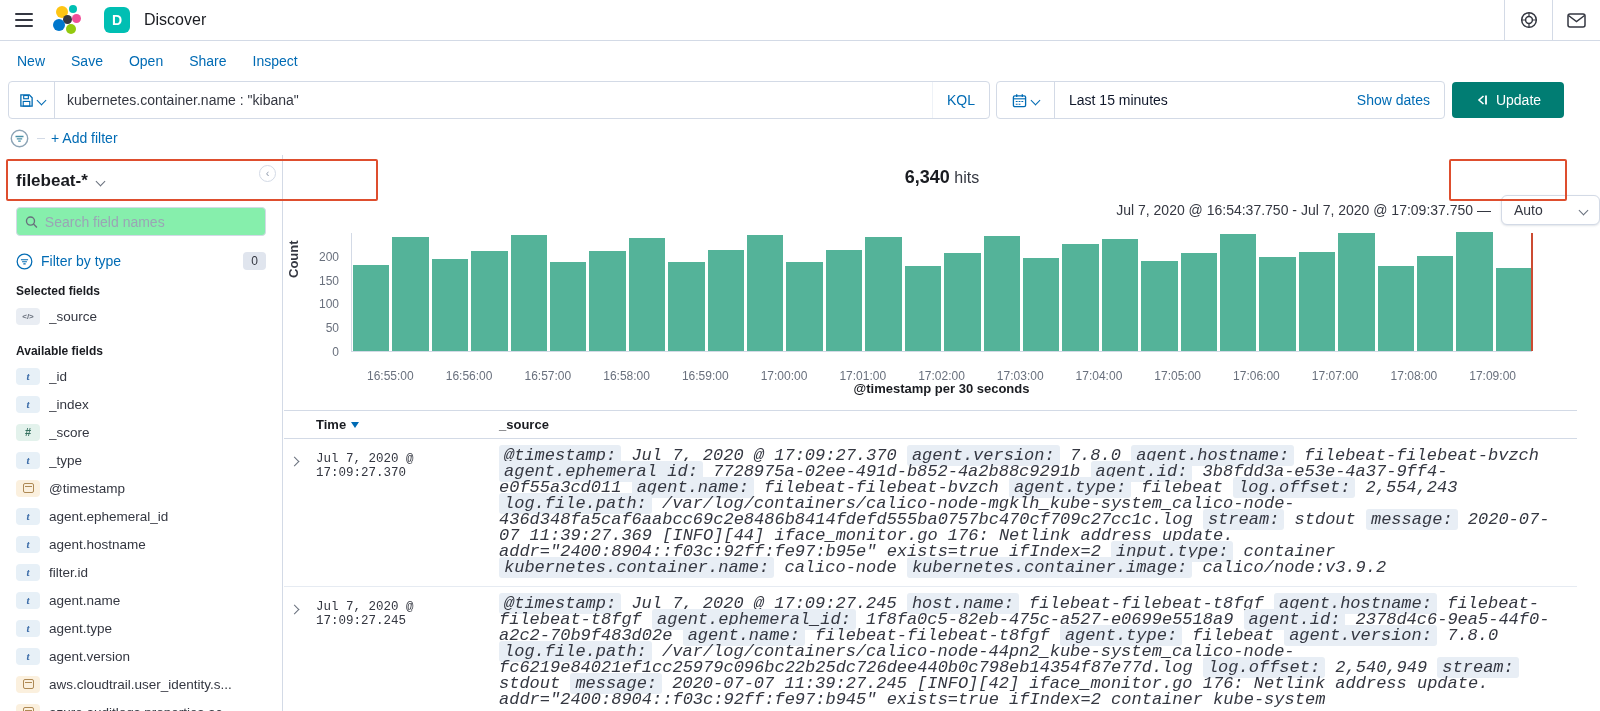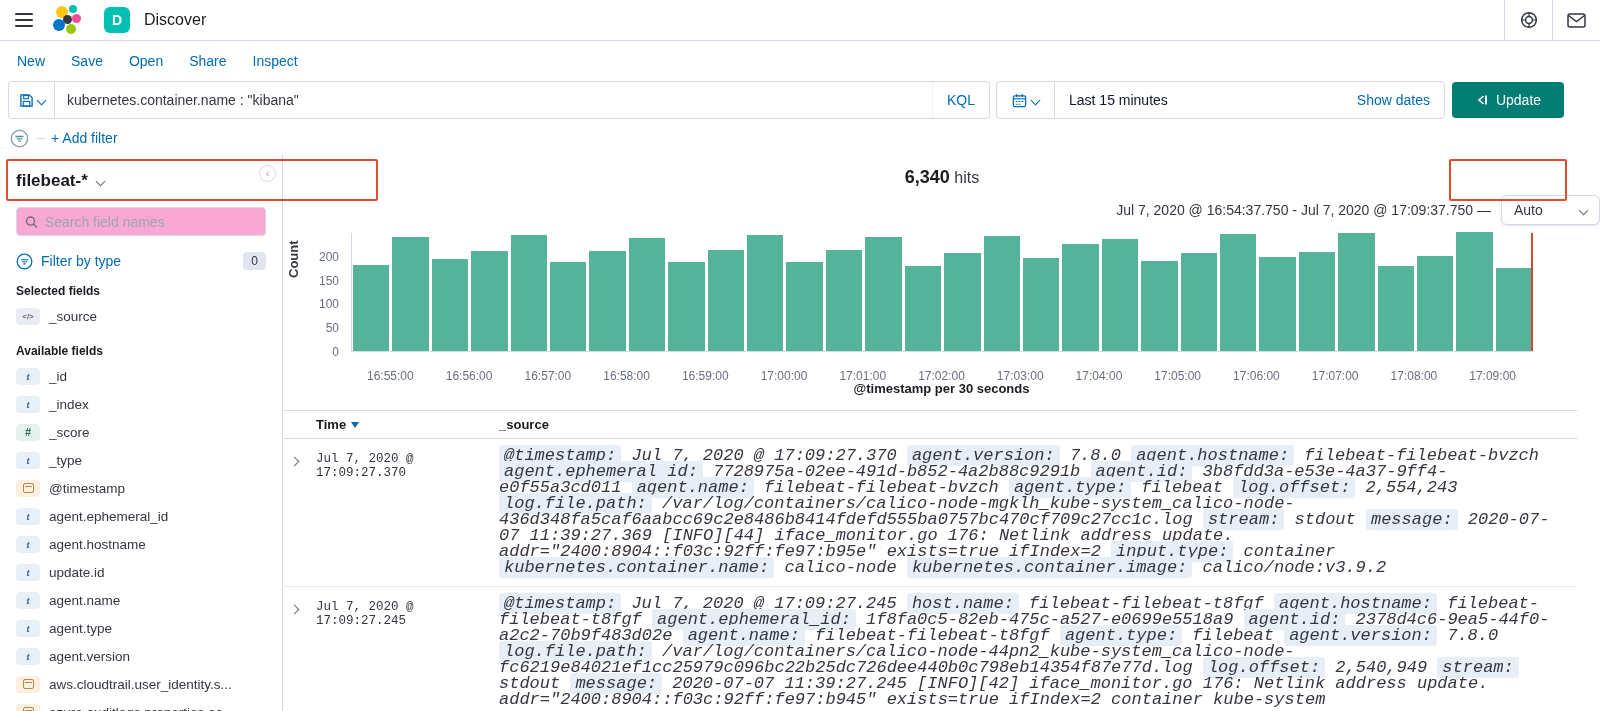--- a/index.html
+++ b/index.html
@@ -38,21 +38,21 @@
 
   .filterrow { position:absolute; top:124px; left:0; right:0; height:28px; display:flex; align-items:center; padding-left:10px; }
   .filter-dash { width:8px; height:1px; background:#D3DAE6; margin:0 6px 0 8px; }
   .add-filter { font-size:14px; color:#006BB4; cursor:pointer; }
 
   
   .sidebar { position:absolute; top:155px; left:0; width:283px; bottom:0; border-right:1px solid #D3DAE6; background:#fff; padding:12px 16px 0 16px; }
   .collapse-btn { position:absolute; top:10px; right:6px; width:17px; height:17px; border-radius:50%; background:#fff; border:1px solid #D3DAE6; color:#98A2B3; font-size:11px; line-height:14px; text-align:center; cursor:pointer; }
   .idx-row { display:flex; align-items:center; gap:9px; margin:4px 0 16px 0; cursor:pointer; }
   .idx-name { font-size:17px; font-weight:bold; color:#1a1c21; }
-  .fld-search { height:29px; border:1px solid #D3DAE6; border-radius:4px; display:flex; align-items:center; padding:0 8px; gap:7px; background:#f9a8d4; }
+  .fld-search { height:29px; border:1px solid #D3DAE6; border-radius:4px; display:flex; align-items:center; padding:0 8px; gap:7px; background:#86efac; }
   .fld-search input { border:none; outline:none; background:transparent; font-size:14px; font-family:inherit; color:#343741; width:100%; }
   .fld-search input::placeholder { color:#9aa5b5; }
   .ftype-row { display:flex; align-items:center; gap:8px; margin:16px 0 14px 0; }
   .ftype-lbl { font-size:14px; color:#006BB4; cursor:pointer; }
   .ftype-badge { margin-left:auto; background:#E0E5EE; color:#343741; border-radius:4px; font-size:12px; padding:2px 8px; }
   .sec-head { font-size:12px; font-weight:bold; color:#1a1c21; margin:10px 0 4px 0; }
   .fld-item { display:flex; align-items:center; gap:9px; height:28px; cursor:pointer; border-radius:4px; }
   .fpill { width:24px; height:17px; border-radius:4px; display:flex; align-items:center; justify-content:center; font-size:11px; font-weight:bold; flex:none; }
   .fpill.t { background:#E7F0F7; color:#3B6CA8; font-family:"Liberation Serif",serif; font-style:italic; }
   .fpill.n { background:#E3F2EC; color:#357160; }
@@ -245,21 +245,21 @@
         <div class="fld-item">
           <span class="fpill t">t</span>
           <span class="fld-name">agent.ephemeral_id</span>
         </div>
         <div class="fld-item">
           <span class="fpill t">t</span>
           <span class="fld-name">agent.hostname</span>
         </div>
         <div class="fld-item">
           <span class="fpill t">t</span>
-          <span class="fld-name">update.id</span>
+          <span class="fld-name">filter.id</span>
         </div>
         <div class="fld-item">
           <span class="fpill t">t</span>
           <span class="fld-name">agent.name</span>
         </div>
         <div class="fld-item">
           <span class="fpill t">t</span>
           <span class="fld-name">agent.type</span>
         </div>
         <div class="fld-item">

